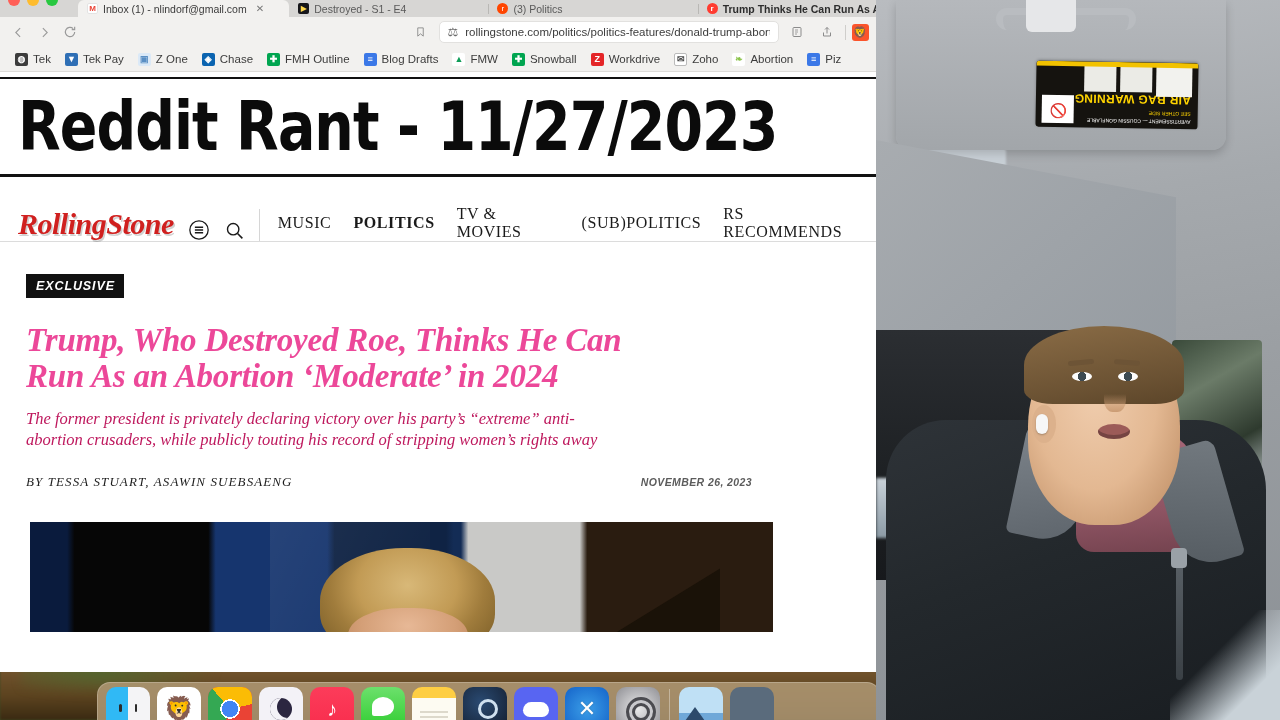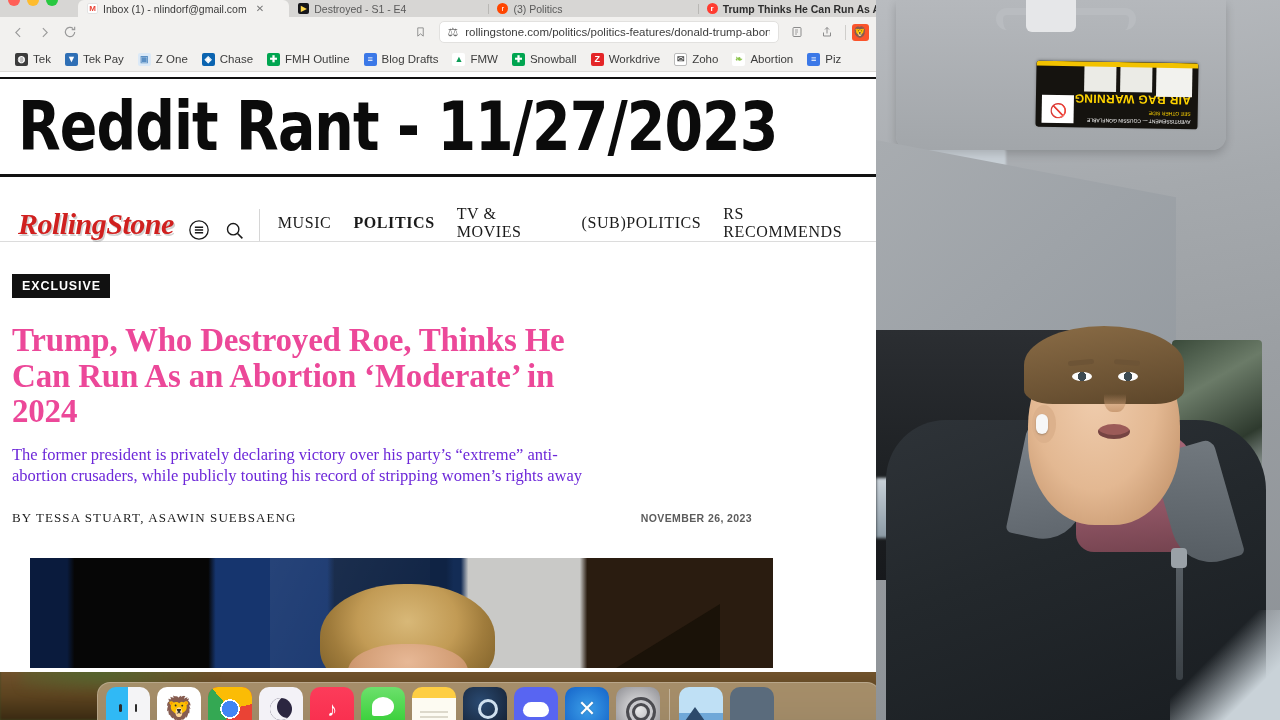--- a/index.html
+++ b/index.html
@@ -130,34 +130,34 @@
   }
   .rs-icon-btn { display: flex; align-items: center; justify-content: center; }
   .rs-divider { width: 1px; height: 32px; background: #d6d6d6; margin: 0 18px 0 14px; }
   .rs-menu { display: flex; align-items: center; gap: 22px; }
   .rs-menu-item {
     font-family: "Liberation Serif", serif; font-size: 16px;
     letter-spacing: 0.6px; color: #1a1a1a;
   }
   .rs-menu-item.active { font-weight: bold; }
 
-  .rs-article { padding: 32px 30px 0 12px; }
+  .rs-article { padding: 32px 30px 0 26px; font-style: italic; }
   .badge-exclusive {
     display: inline-block; background: #111; color: #fff;
     font-size: 12.5px; font-weight: bold; letter-spacing: 0.9px;
     padding: 5px 9px 5px 10px;
   }
   .rs-headline {
     font-family: "Liberation Serif", serif; font-weight: bold;
     font-size: 33px; line-height: 1.08; color: #ec4899;
     margin-top: 25px; max-width: 600px; letter-spacing: -0.2px;
   }
   .rs-dek {
     font-family: "Liberation Serif", serif; font-size: 16.5px;
-    line-height: 1.28; color: #6d28d9; margin-top: 14px; max-width: 600px;
+    line-height: 1.28; color: #be185d; margin-top: 14px; max-width: 600px;
   }
   .rs-byline-row {
     display: flex; justify-content: space-between; align-items: baseline;
     margin-top: 24px; padding-right: 95px;
   }
   .rs-byline {
     font-family: "Liberation Serif", serif; font-size: 13px;
     letter-spacing: 1.1px; color: #1d1d1d;
   }
   .rs-date { font-size: 10.5px; letter-spacing: 0.4px; color: #5c5c5c; font-weight: bold; }

